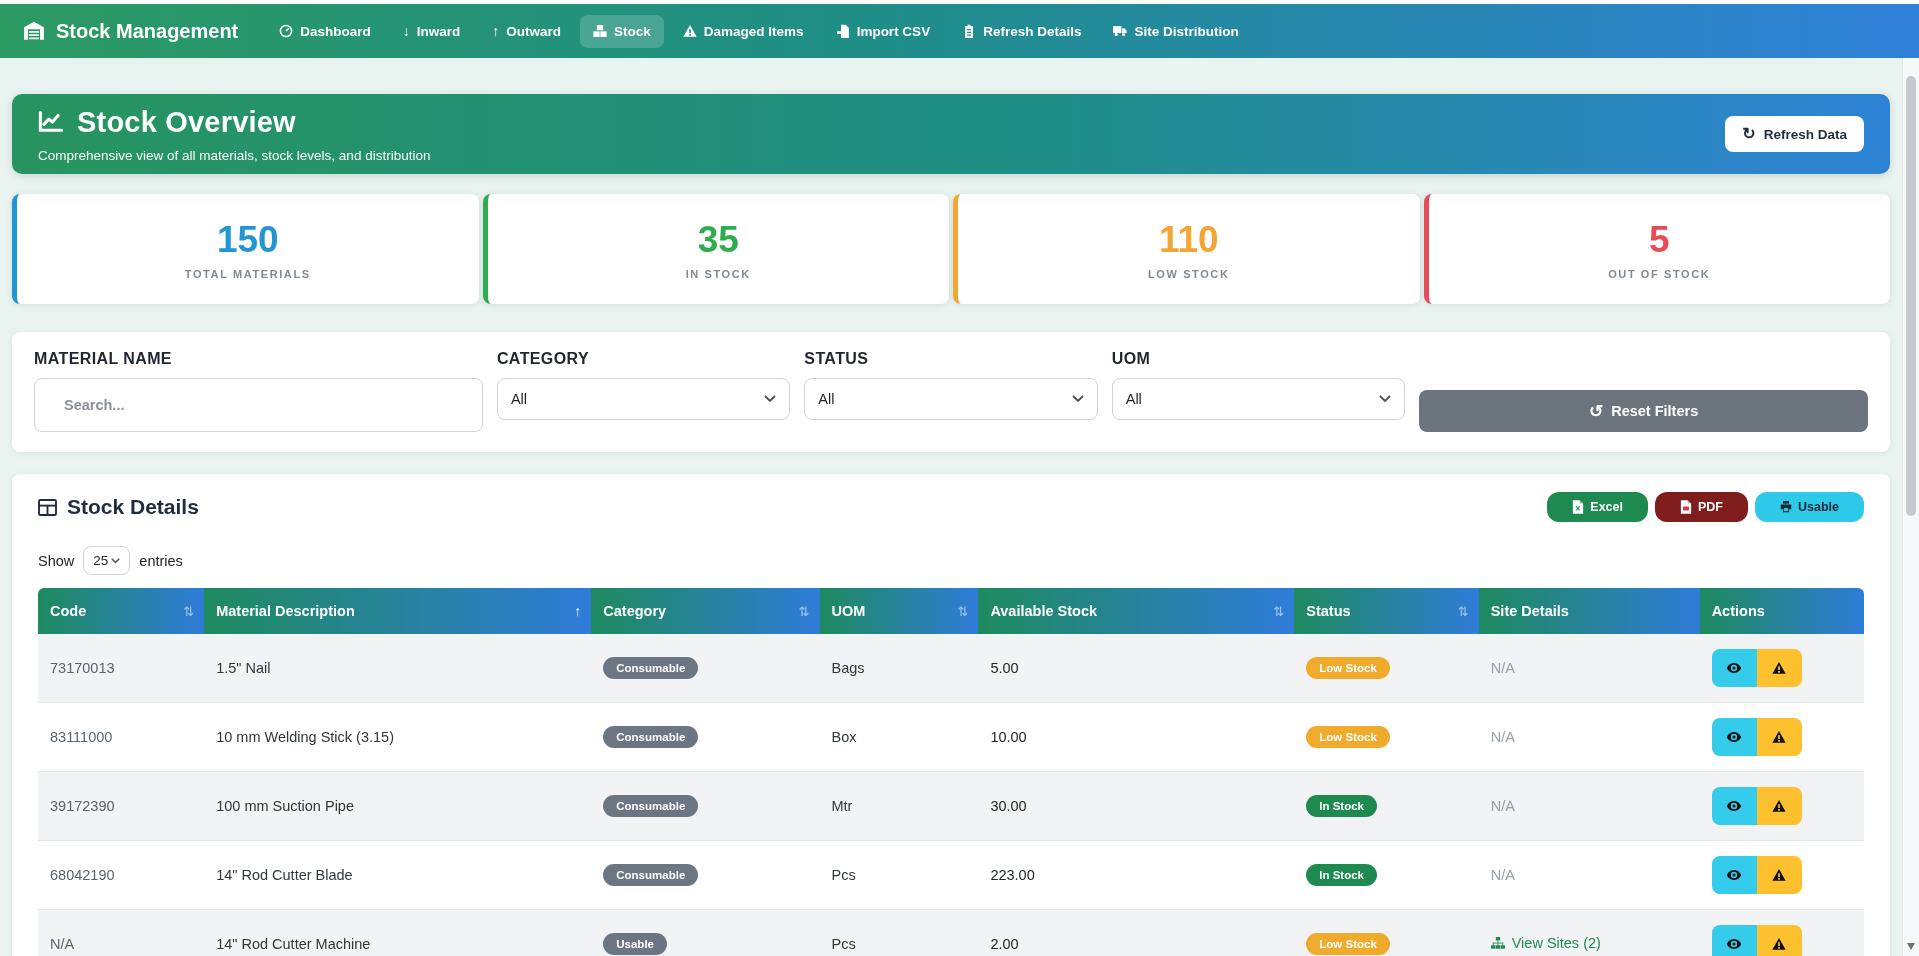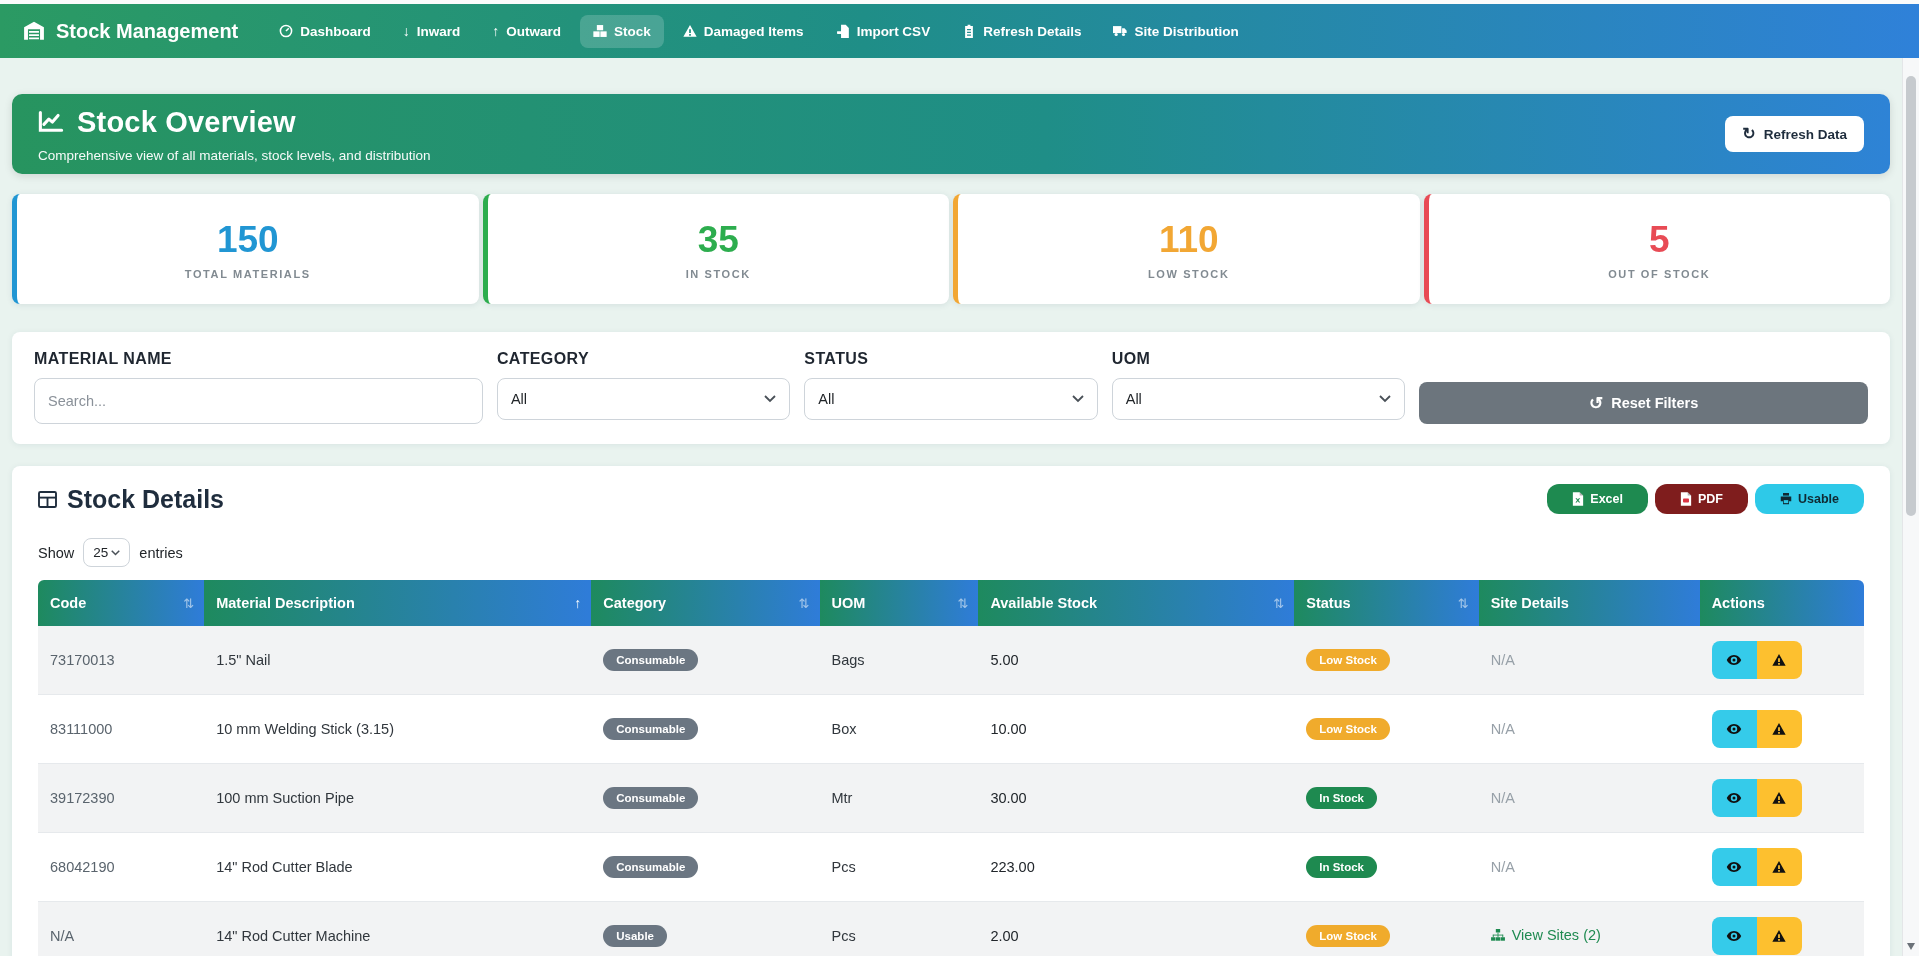--- a/index.html
+++ b/index.html
@@ -67,43 +67,43 @@
   
   .filter-card {
     margin-top:28px; background:#fff; border-radius:8px;
     padding:18px 22px 20px; display:flex; gap:14px;
     box-shadow:0 1px 6px rgba(30,60,90,.08);
   }
   .f-col { display:flex; flex-direction:column; }
   .f-grow { flex:1.53; } .f-std { flex:1; }
   .f-label { font-size:16px; font-weight:bold; color:#1f2630; letter-spacing:.4px; margin-bottom:10px; }
   .f-input {
-    height:46px; border:1px solid #ced4da; border-radius:8px;
-    padding:0 13px; font-size:14.5px; font-family:inherit; color:#212529; width:100%;
+    height:54px; border:1px solid #ced4da; border-radius:8px;
+    padding:0 29px; font-size:14.5px; font-family:inherit; color:#212529; width:100%;font-weight:bold;
   }
   .f-input::placeholder { color:#8a9199; }
   .f-select {
     height:42px; border:1px solid #ced4da; border-radius:8px;
     padding:0 13px; font-size:14.5px; color:#212529;
     display:flex; align-items:center; justify-content:space-between; cursor:pointer; background:#fff;
   }
   .reset-btn {
     height:42px; background:#6c757d; border:none; border-radius:8px;
     color:#fff; font-size:14.5px; font-weight:bold; font-family:inherit;
     display:flex; align-items:center; justify-content:center; gap:8px; cursor:pointer; margin-top:auto;
   }
   .reset-icon { font-size:17px; line-height:1; }
 
   
   .table-card {
     margin-top:22px; background:#fff; border-radius:8px;
     padding:18px 26px 30px; box-shadow:0 1px 6px rgba(30,60,90,.08);
   }
   .tc-header { display:flex; align-items:center; }
-  .tc-title { font-size:25px; font-weight:600; color:#1f2d3d; display:flex; align-items:center; gap:10px; }
+  .tc-title { font-size:21px; font-weight:600; color:#1f2d3d; display:flex; align-items:center; gap:10px; }
   .tc-title svg { width:19px; height:17px; }
   .export-btns { margin-left:auto; display:flex; gap:7px; }
   .exp-btn {
     border:none; border-radius:12px; padding:8px 25px;
     font-size:12.5px; font-weight:bold; font-family:inherit; color:#fff;
     display:flex; align-items:flex-end; gap:6px; cursor:pointer;
   }
   .btn-excel { background:#1e8a50; } .btn-pdf { background:#7f1d1d; }
   .btn-print { background:#2ec9e8; color:#102a33; }
   .exp-btn svg { width:12px; height:14px; }

